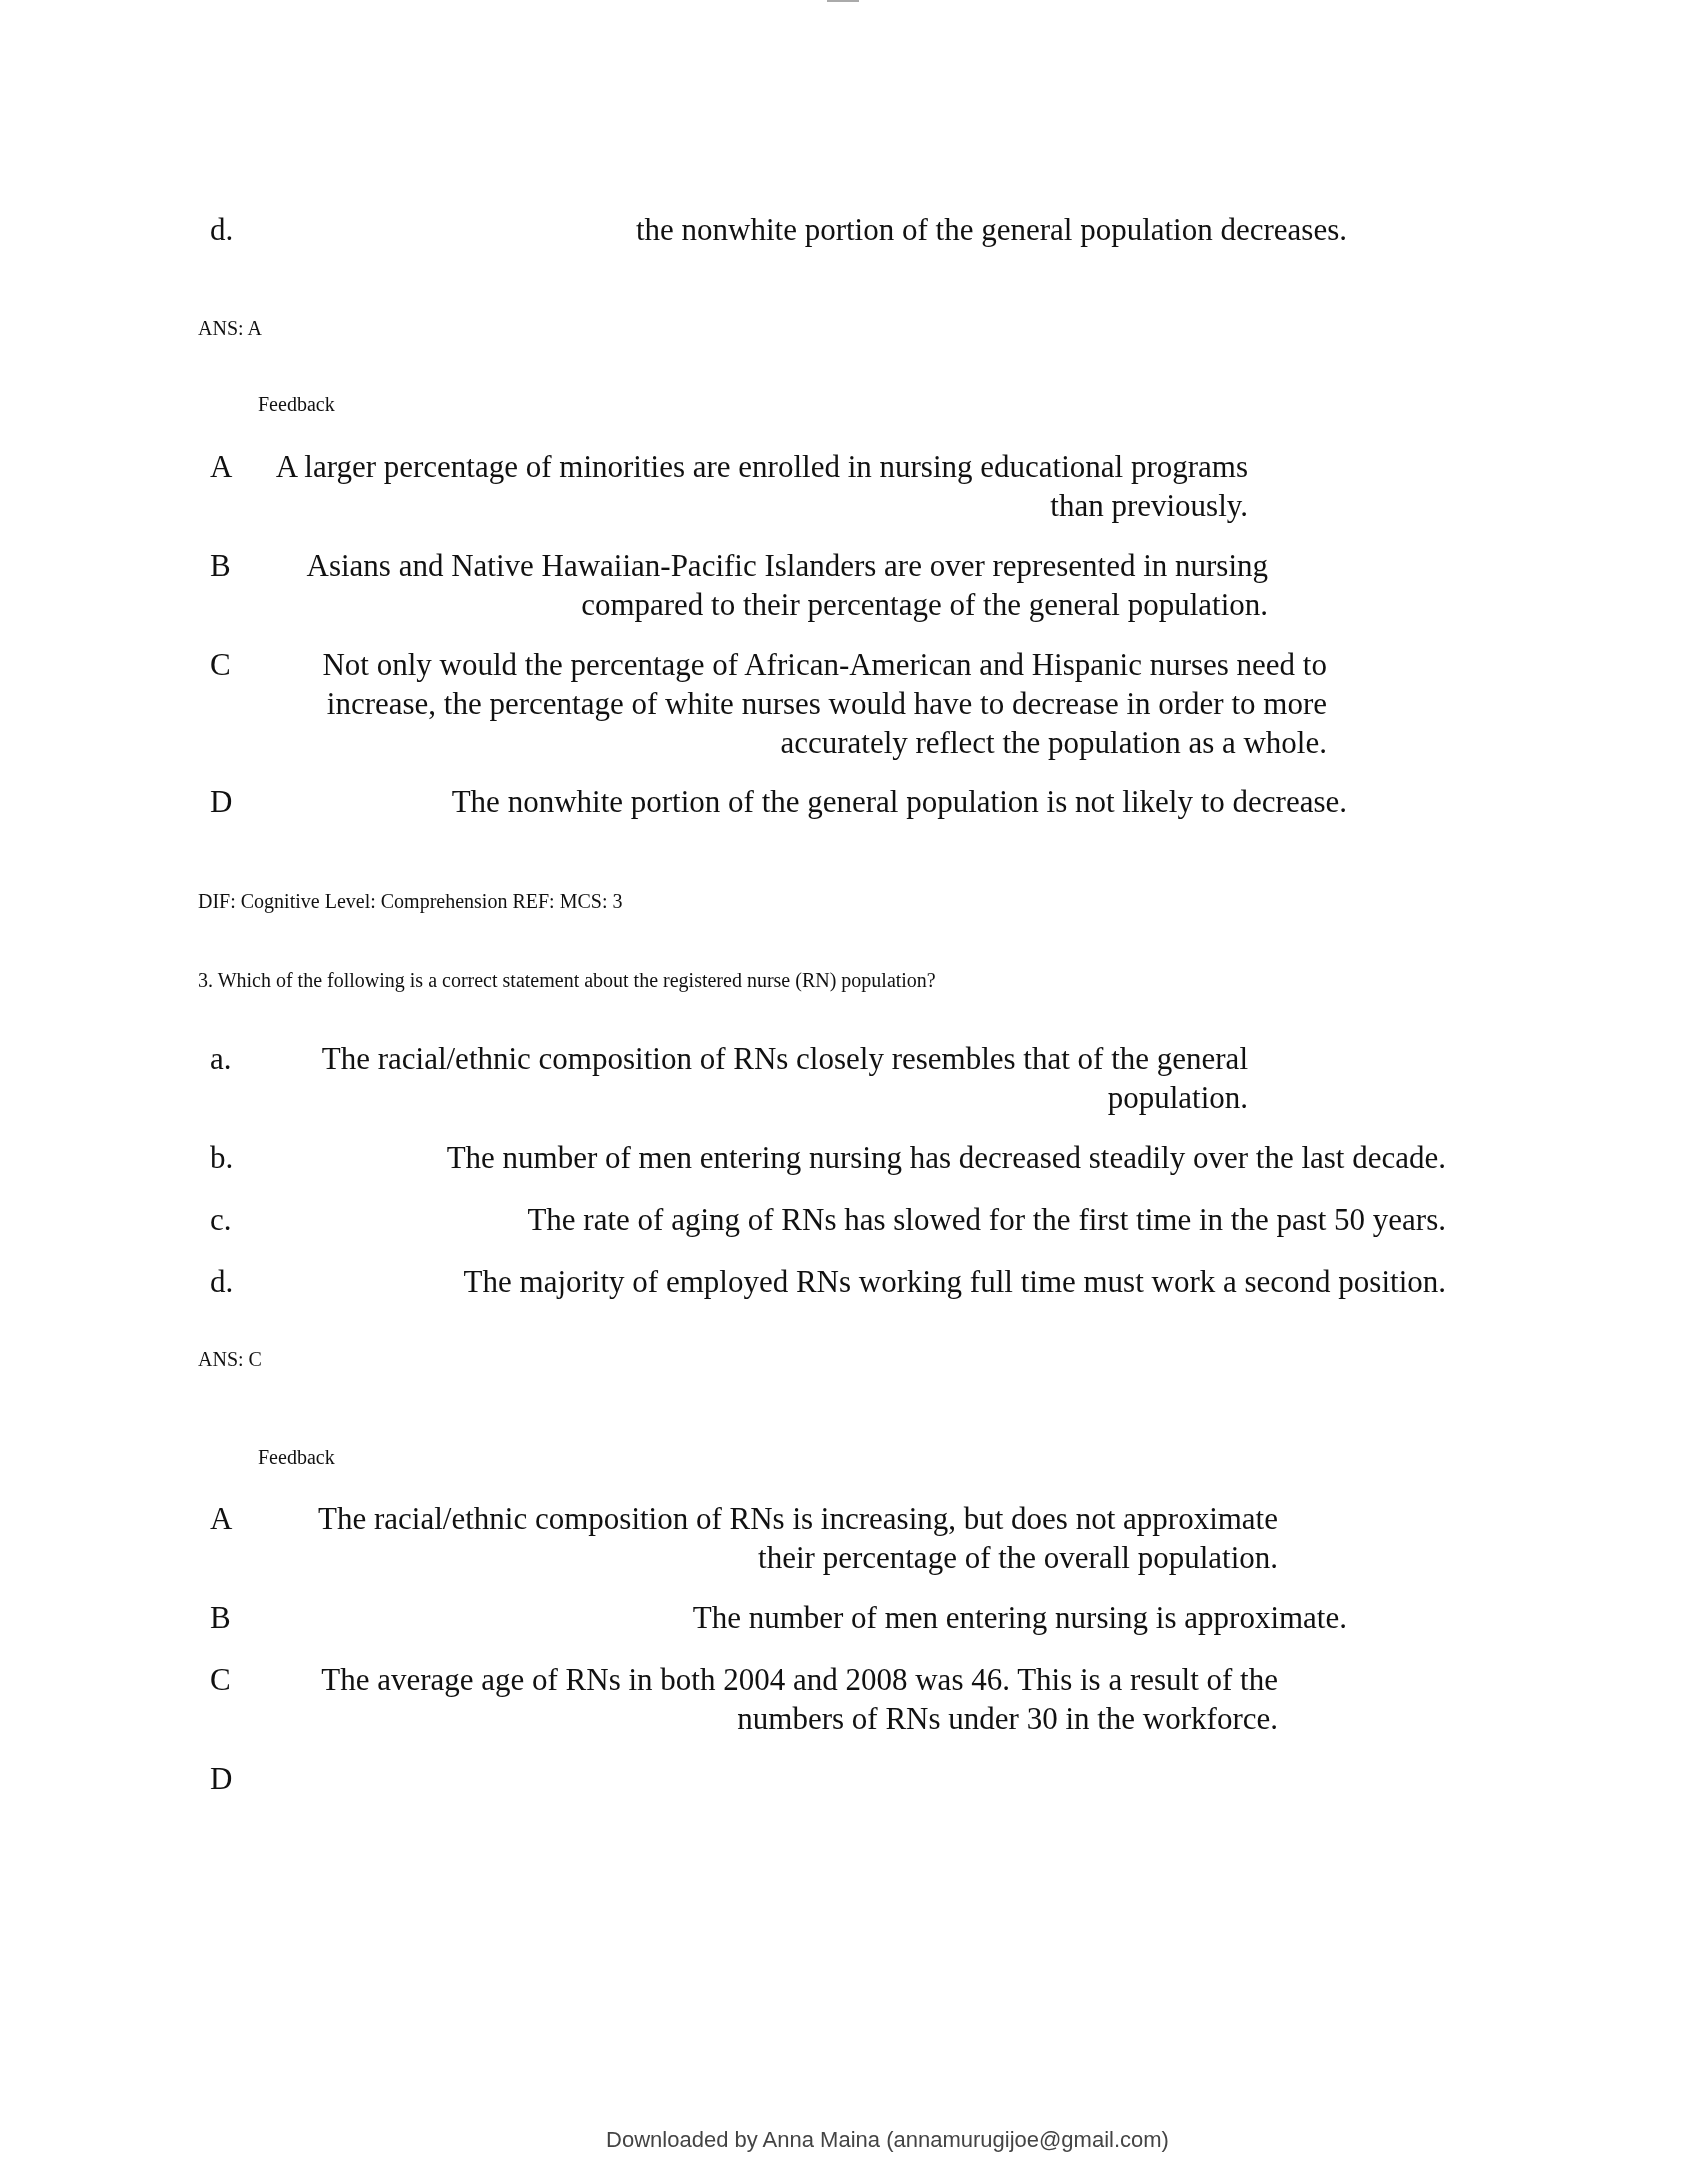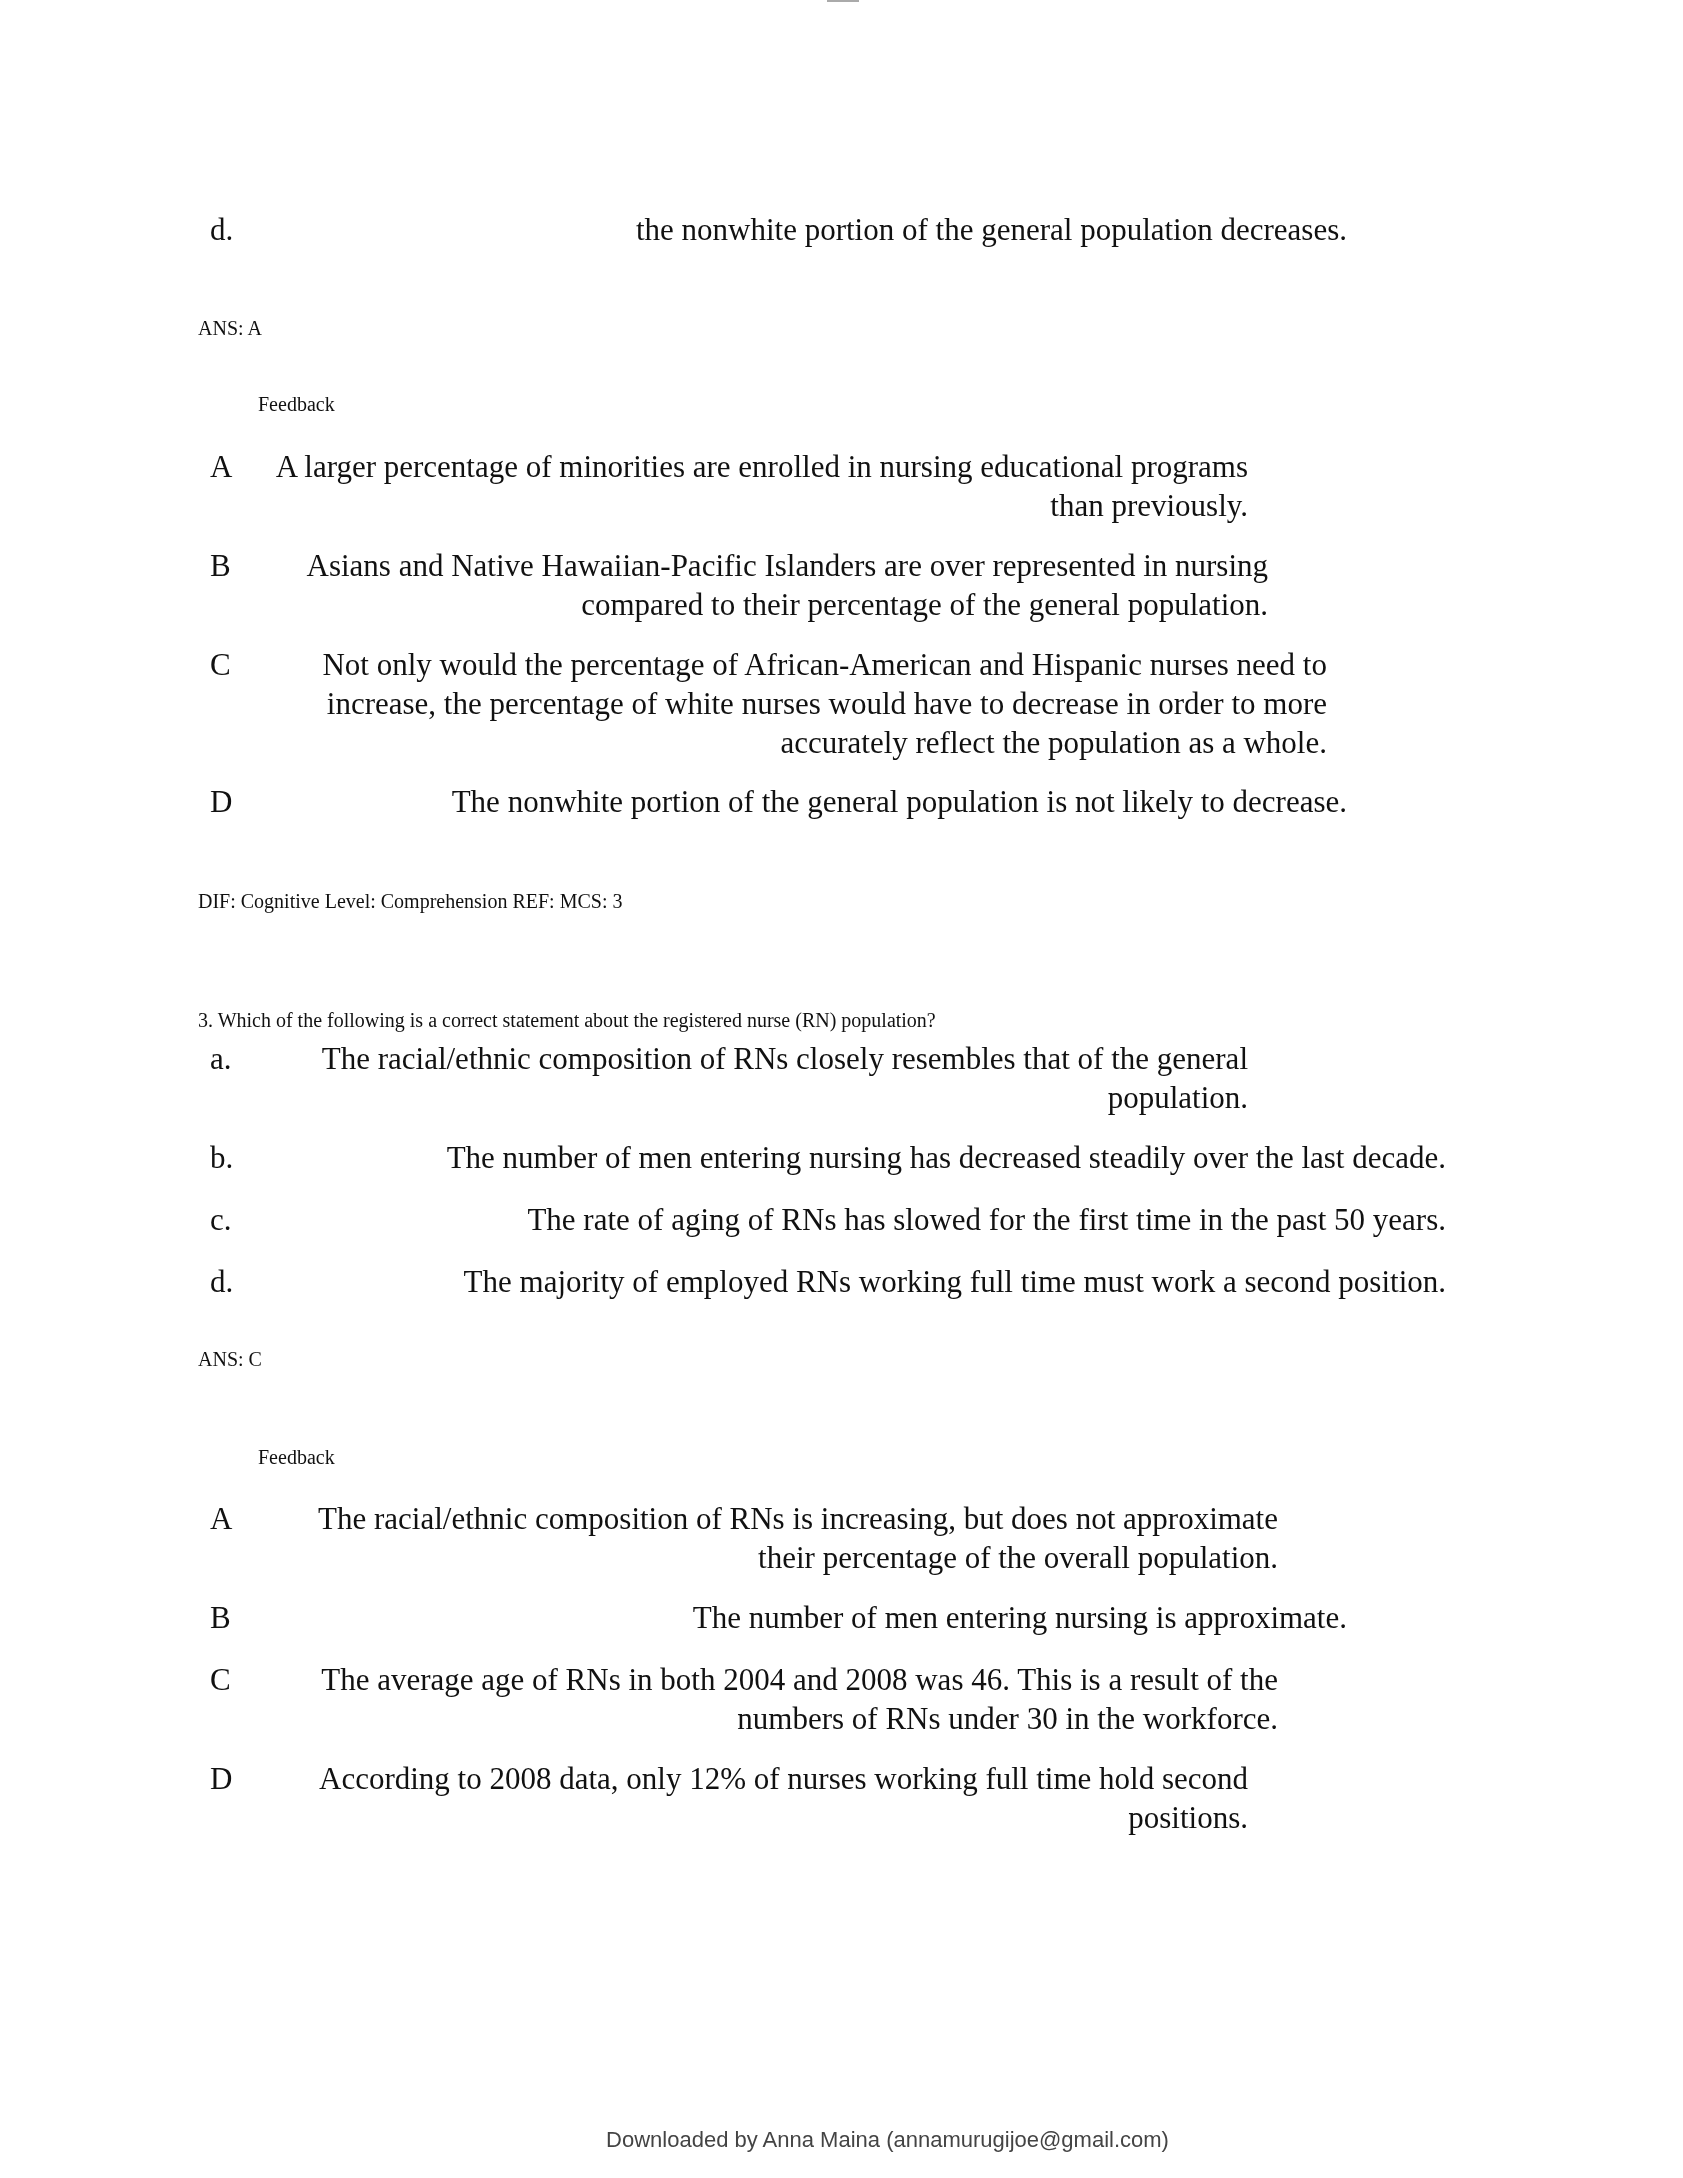--- a/index.html
+++ b/index.html
@@ -46,21 +46,21 @@
     <span class="txt" style="width:1069px">Not only would the percentage of African-American and Hispanic nurses need to increase, the percentage of white nurses would have to decrease in order to more accurately reflect the population as a whole.</span>
   </div>
 
   <div class="item" style="top:782px; width:1188px;">
     <span class="lbl bold" style="left:12px">D</span>
     <span class="txt">The nonwhite portion of the general population is not likely to decrease.</span>
   </div>
 
   <div class="abs" style="top:882px;">DIF: Cognitive Level: Comprehension REF: MCS: 3</div>
 
-  <div class="abs" style="top:961px;margin-top:40px;">3. Which of the following is a correct statement about the registered nurse (RN) population?</div>
+  <div class="abs" style="top:961px;">3. Which of the following is a correct statement about the registered nurse (RN) population?</div>
 
   <div class="item" style="top:1039px; width:1188px; height:79px;">
     <span class="lbl" style="left:12px">a.</span>
     <span class="txt" style="width:990px">The racial/ethnic composition of RNs closely resembles that of the general population.</span>
   </div>
 
   <div class="item" style="top:1138px; width:1287px;">
     <span class="lbl" style="left:12px">b.</span>
     <span class="txt" style="width:1188px">The number of men entering nursing has decreased steadily over the last decade.</span>
   </div>
@@ -89,19 +89,18 @@
     <span class="txt">The number of men entering nursing is approximate.</span>
   </div>
 
   <div class="item" style="top:1660px; width:1188px; height:79px;">
     <span class="lbl bold" style="left:12px">C</span>
     <span class="txt" style="width:1020px">The average age of RNs in both 2004 and 2008 was 46. This is a result of the numbers of RNs under 30 in the workforce.</span>
   </div>
 
   <div class="item" style="top:1759px; width:1188px; height:79px;">
     <span class="lbl bold" style="left:12px">D</span>
-    <span class="txt" style="width:990px">According to 2008 data, only 12% of nurses working full time hold second positions.</span>
   </div>
 
 </div>
 
 <div class="footer">Downloaded by Anna Maina (annamurugijoe@gmail.com)</div>
 
 
 </body></html>

